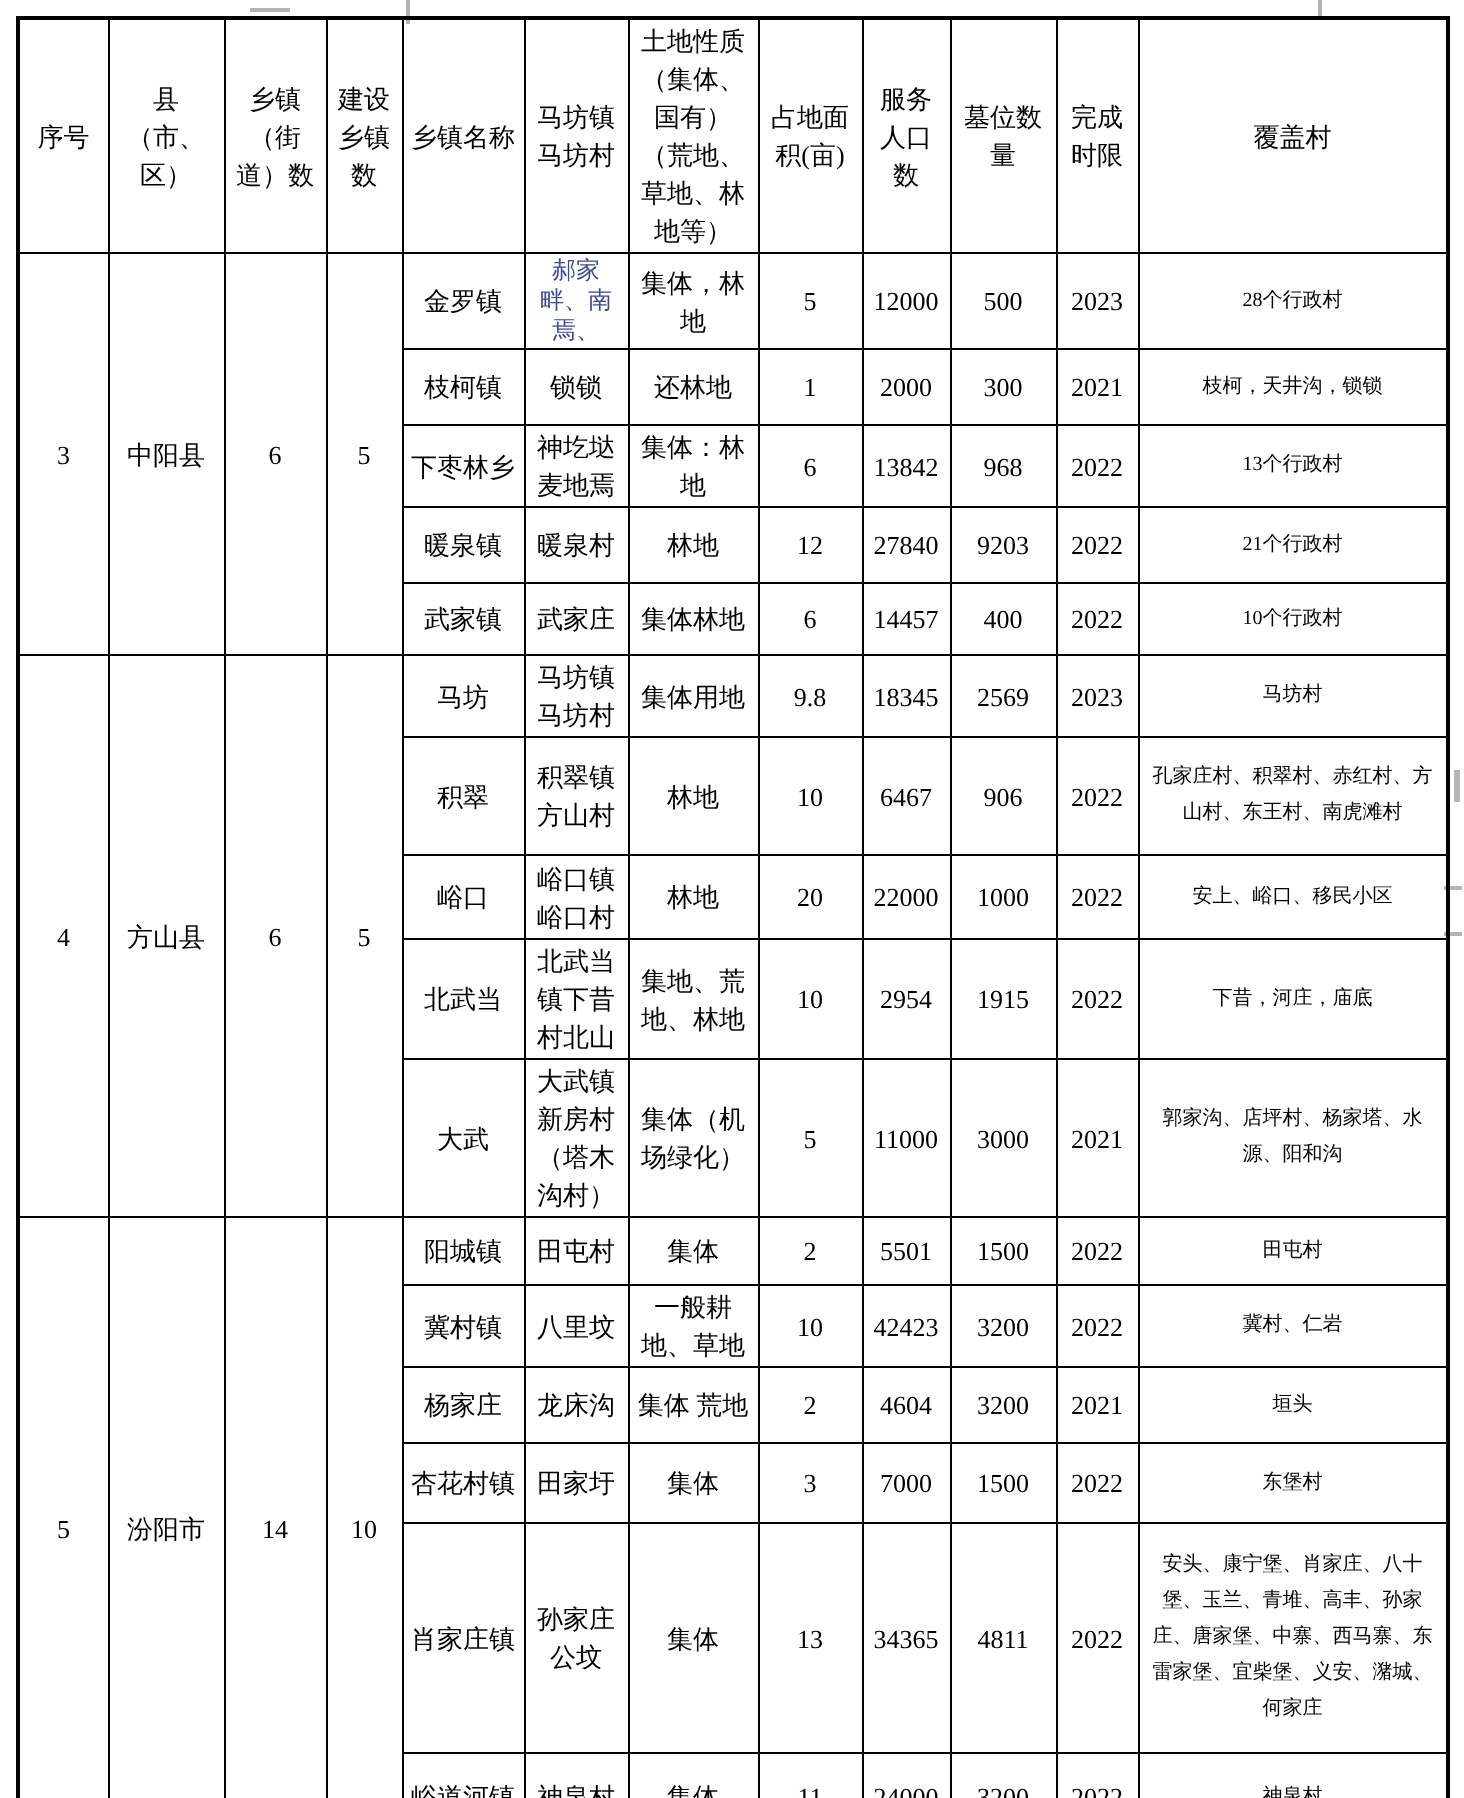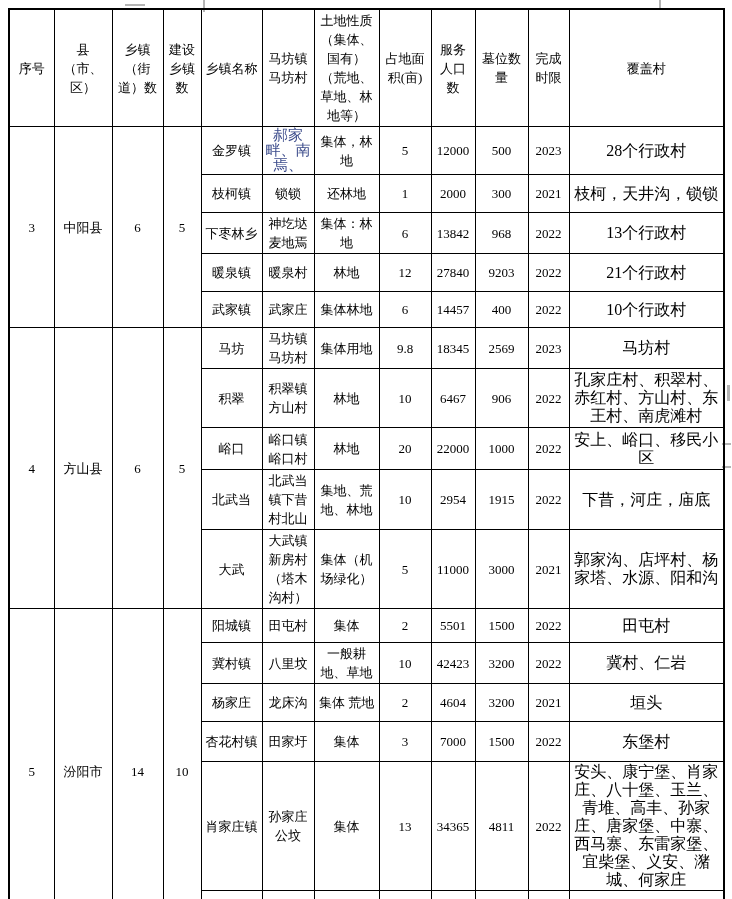--- a/index.html
+++ b/index.html
@@ -10,22 +10,22 @@
   }
   .sheet{position:absolute;left:8px;top:8px;}
   table{border-collapse:collapse;table-layout:fixed;width:715px;border:2px solid #000;}
   th,td{
     border:1px solid #000;
     text-align:center;vertical-align:middle;
     font-size:13px;line-height:19px;font-weight:normal;
     padding:1px 3px;
     word-break:break-all;overflow:hidden;
   }
-  td.col-villages{font-size:16px;line-height:18px;padding:1px 2px;}
-  td.small-addr{font-size:15px;line-height:15px;color:#3a4a8a;}
+  td.col-villages{font-size:10px;line-height:18px;padding:1px 2px;}
+  td.small-addr{font-size:12px;line-height:15px;color:#3a4a8a;}
   tr.hdr th{height:104px;}
   
   .artifact{position:absolute;background:#b5b5b5;}
 </style>
 </head>
 <body>
 
 <div class="page">
 
   <div class="artifact" style="left:125px;top:4px;width:20px;height:2px;"></div>

